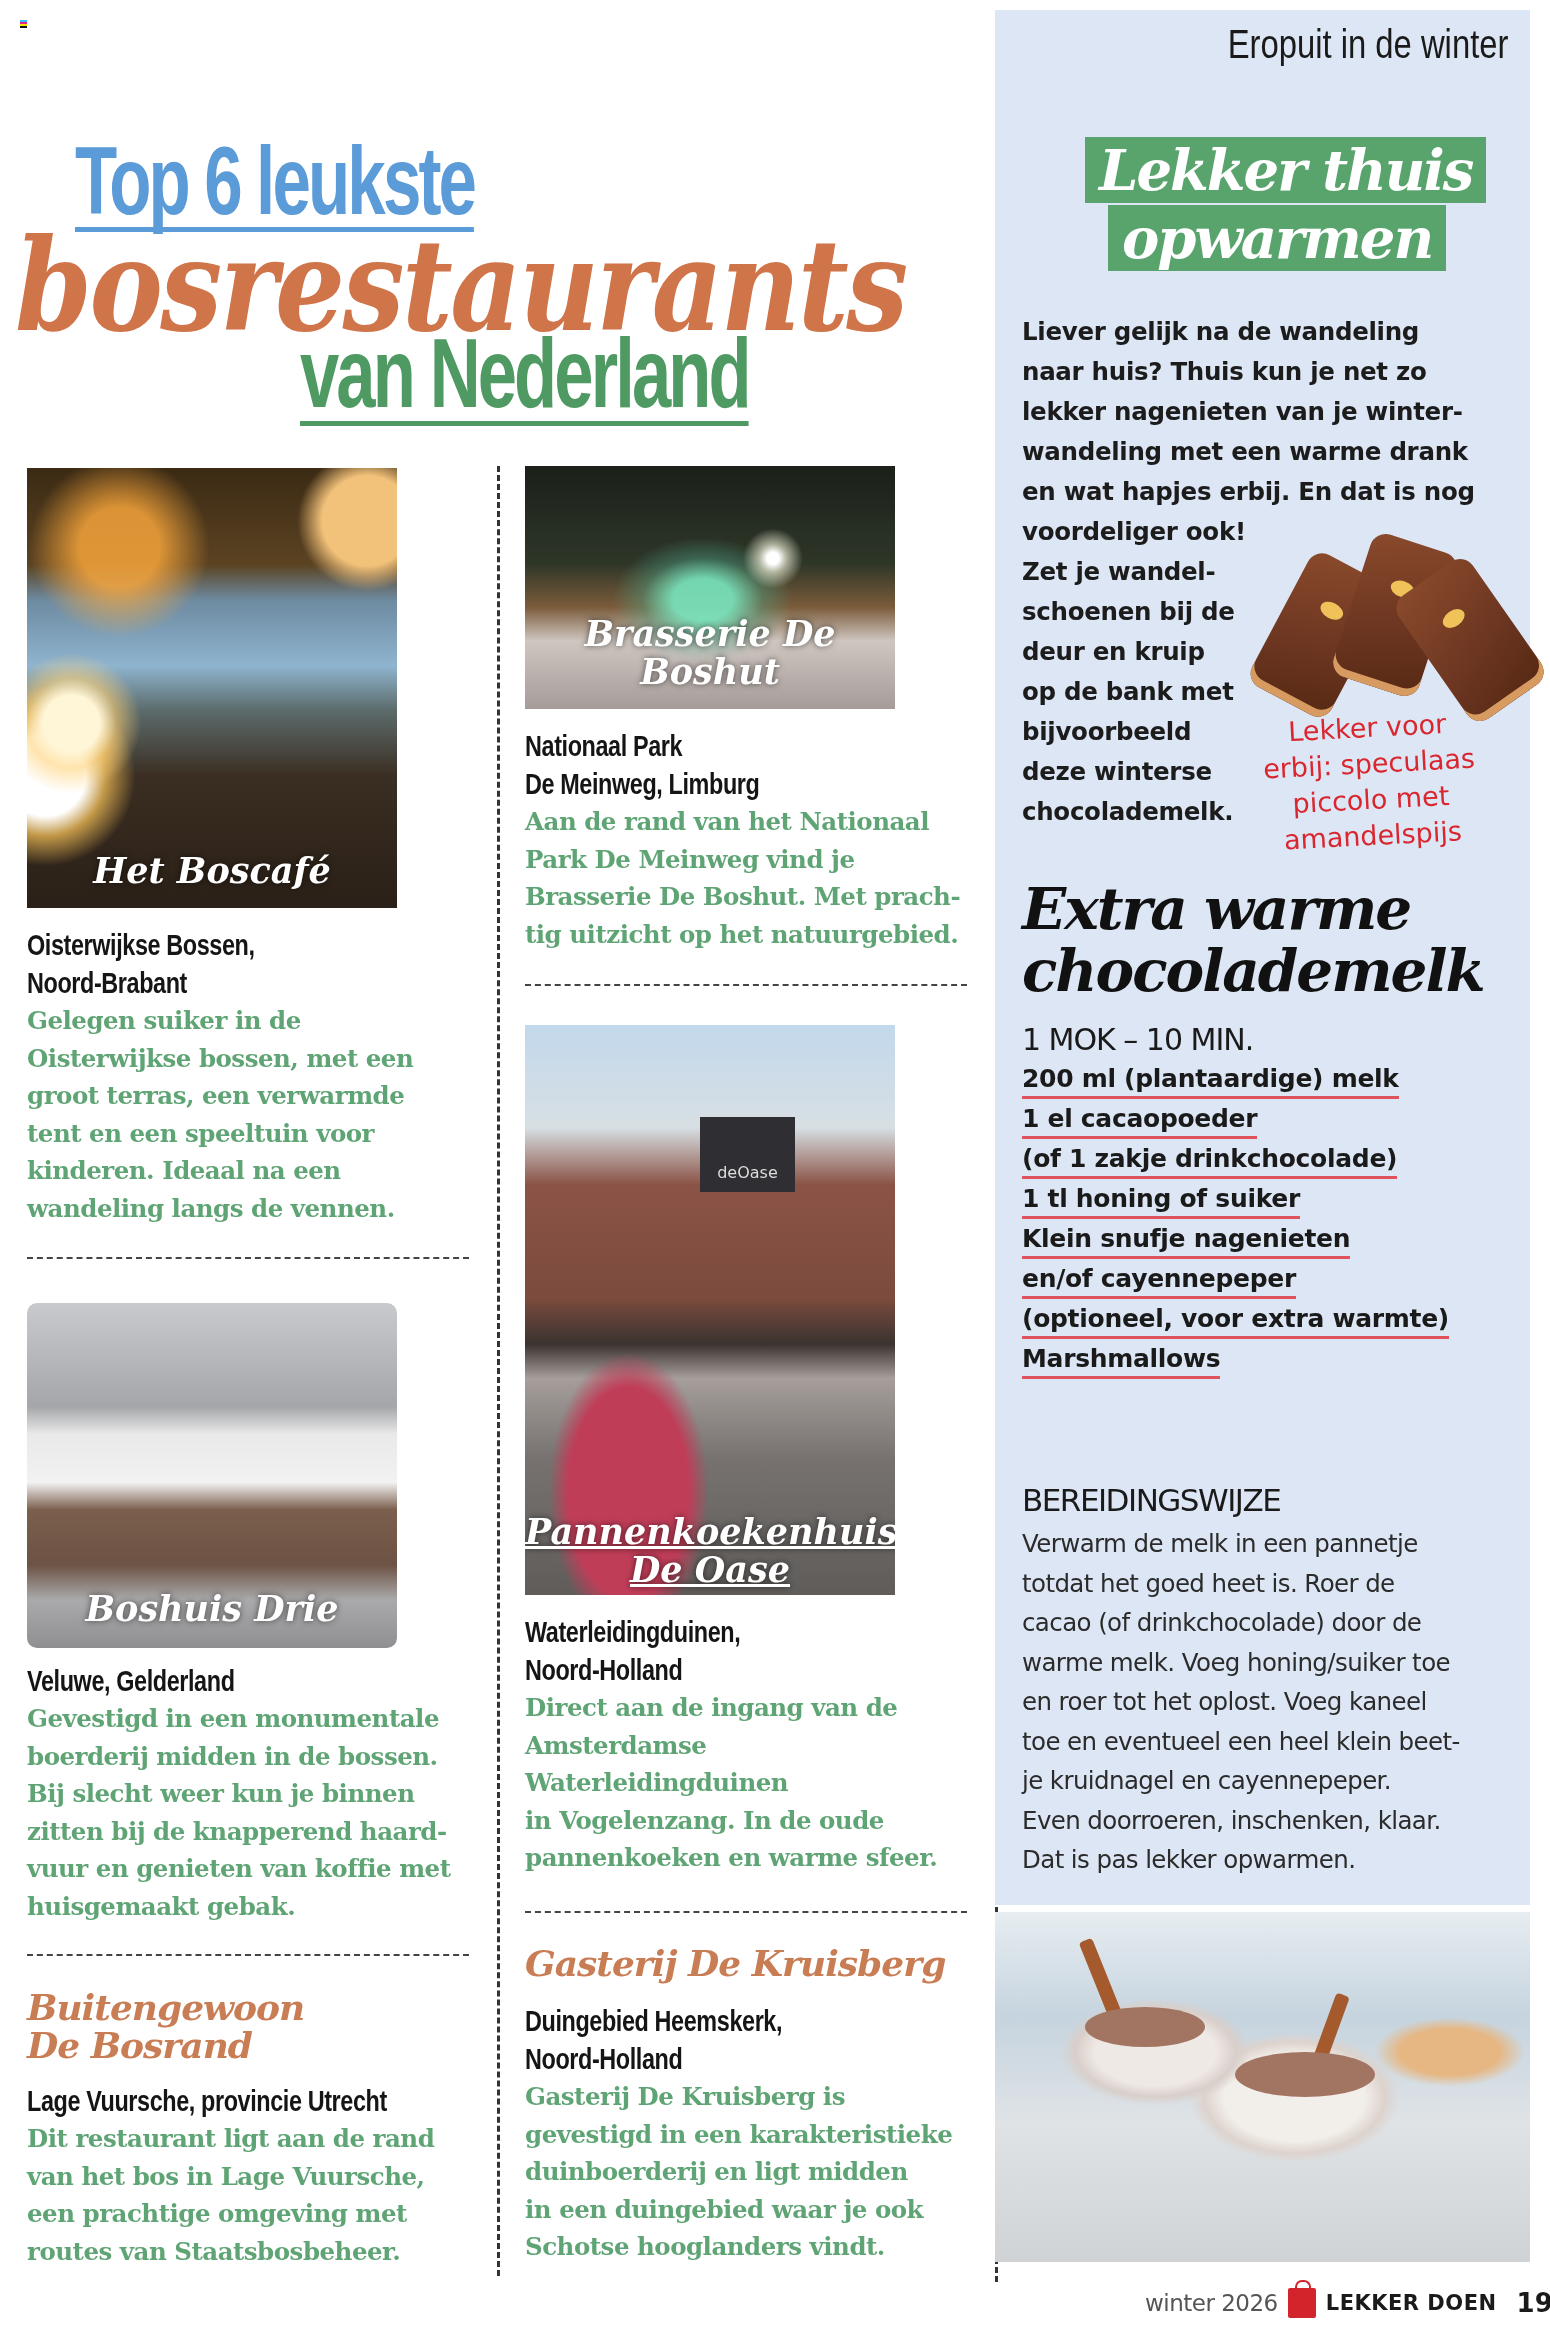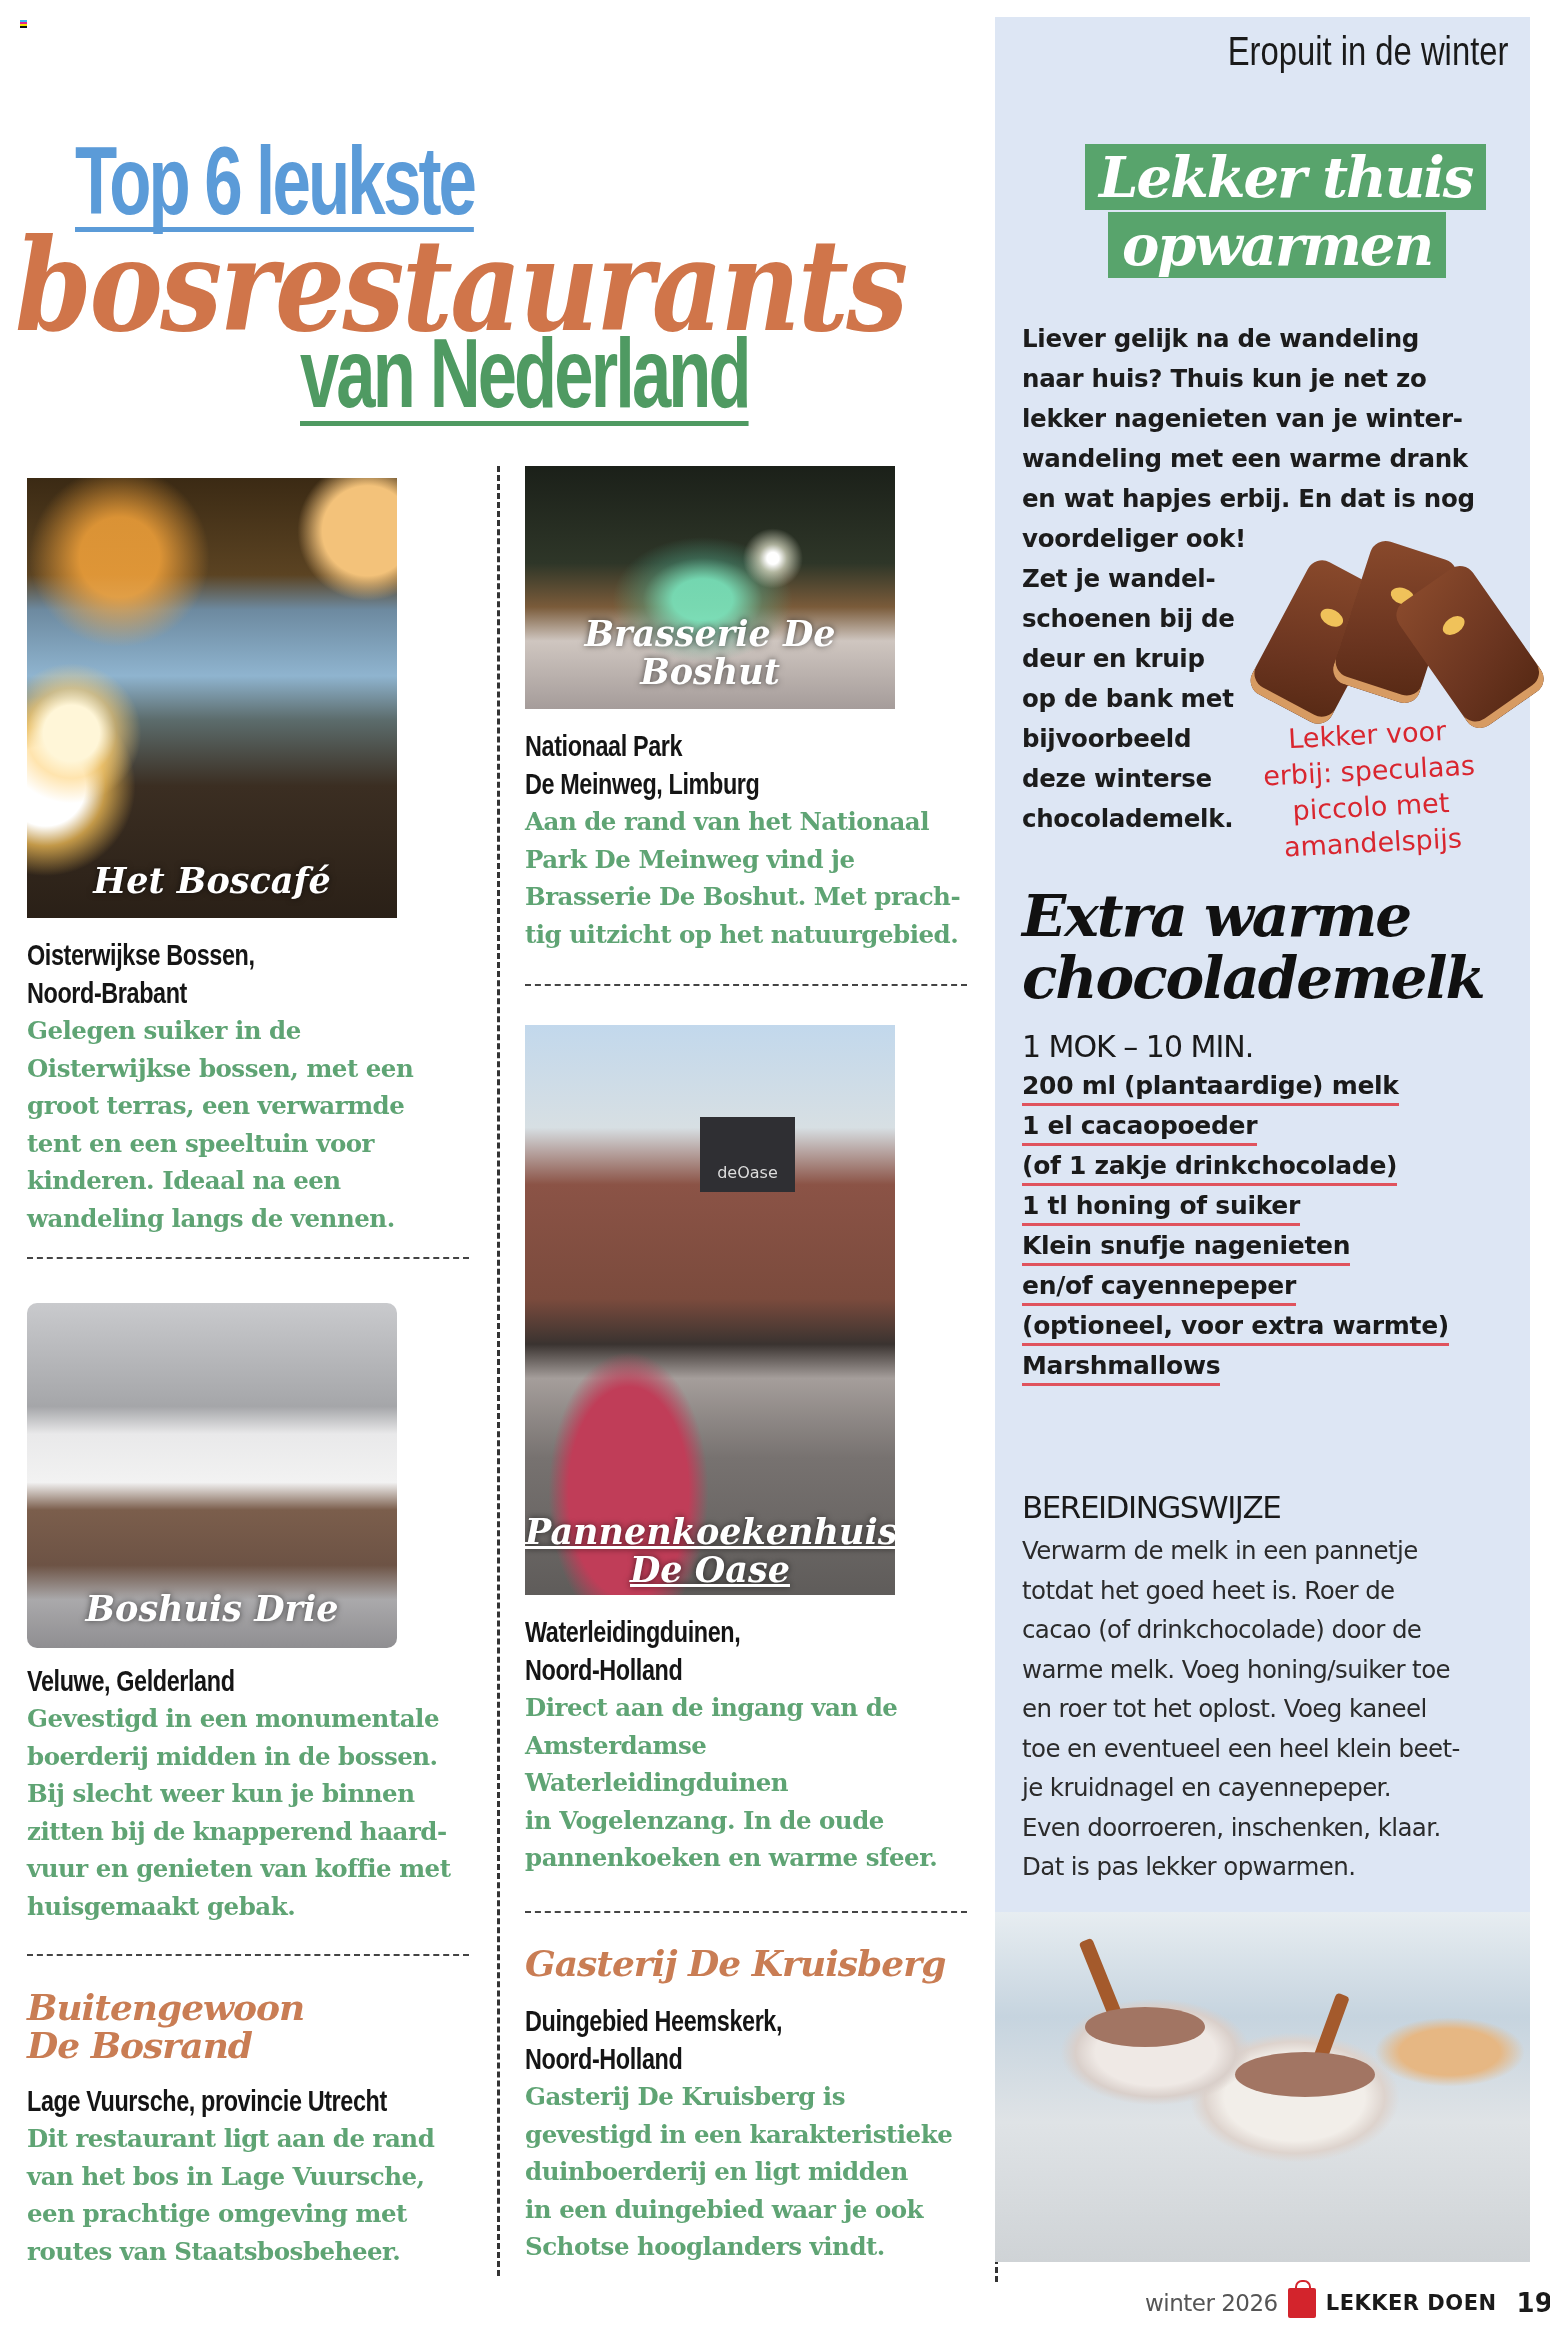--- a/index.html
+++ b/index.html
@@ -92,21 +92,21 @@
       position: absolute; left: 995px; top: 1912px; width: 535px; height: 350px;
       background:
         radial-gradient(ellipse at 30% 40%, #efe9e5 0 60px, #d9cfca 80px, transparent 95px),
         radial-gradient(ellipse at 56% 53%, #f2eee9 0 70px, #ddd3cd 90px, transparent 105px),
         radial-gradient(ellipse at 85% 40%, #e6b783 0 50px, transparent 75px),
         linear-gradient(180deg, #e7edf1 0%, #c6d4df 30%, #dfe3e6 60%, #cfd3d6 100%);
     }
 
     
     .panel {
-      position: absolute; left: 995px; top: 17px; width: 535px; height: 1895px;
+      position: absolute; left: 995px; top: 10px; width: 535px; height: 1895px;
       background: #dde6f4;
     }
     .panel-kicker {
       position: absolute; right: 22px; top: 12px;
       font-family: "Liberation Sans", sans-serif; font-size: 40px; color: #1a1a1a;
       transform: scaleX(0.82); transform-origin: right top; white-space: nowrap;
     }
     .tag { position: absolute; background: #58a46c; color: #fff;
       font-family: "DejaVu Serif", serif; font-weight: 700; font-style: italic;
       font-size: 56px; line-height: 66px; padding: 0 14px; white-space: nowrap; letter-spacing: -2px; }
@@ -168,21 +168,21 @@
 
 <div class="headline">
   <div class="hl-top">Top 6 leukste</div>
   <div class="hl-mid">bosrestaurants</div>
   <div class="hl-bot">van Nederland</div>
 </div>
 
 <div class="vdash" style="left:497px; top:466px; height:1810px;"></div>
 <div class="vdash" style="left:995px; top:17px; height:2265px;"></div>
 
-<div class="card" style="left:27px; top:468px;margin-top:10px;">
+<div class="card" style="left:27px; top:468px;">
   <div class="photo ph-boscafe">
     <div class="photo-label" style="bottom:18px;">Het Boscafé</div>
   </div>
   <div style="margin-top:18px;">
     <div class="loc">
       <div>Oisterwijkse Bossen,</div>
         <div>Noord-Brabant</div>
     </div>
     <div class="desc">
       <div>Gelegen suiker in de</div>

